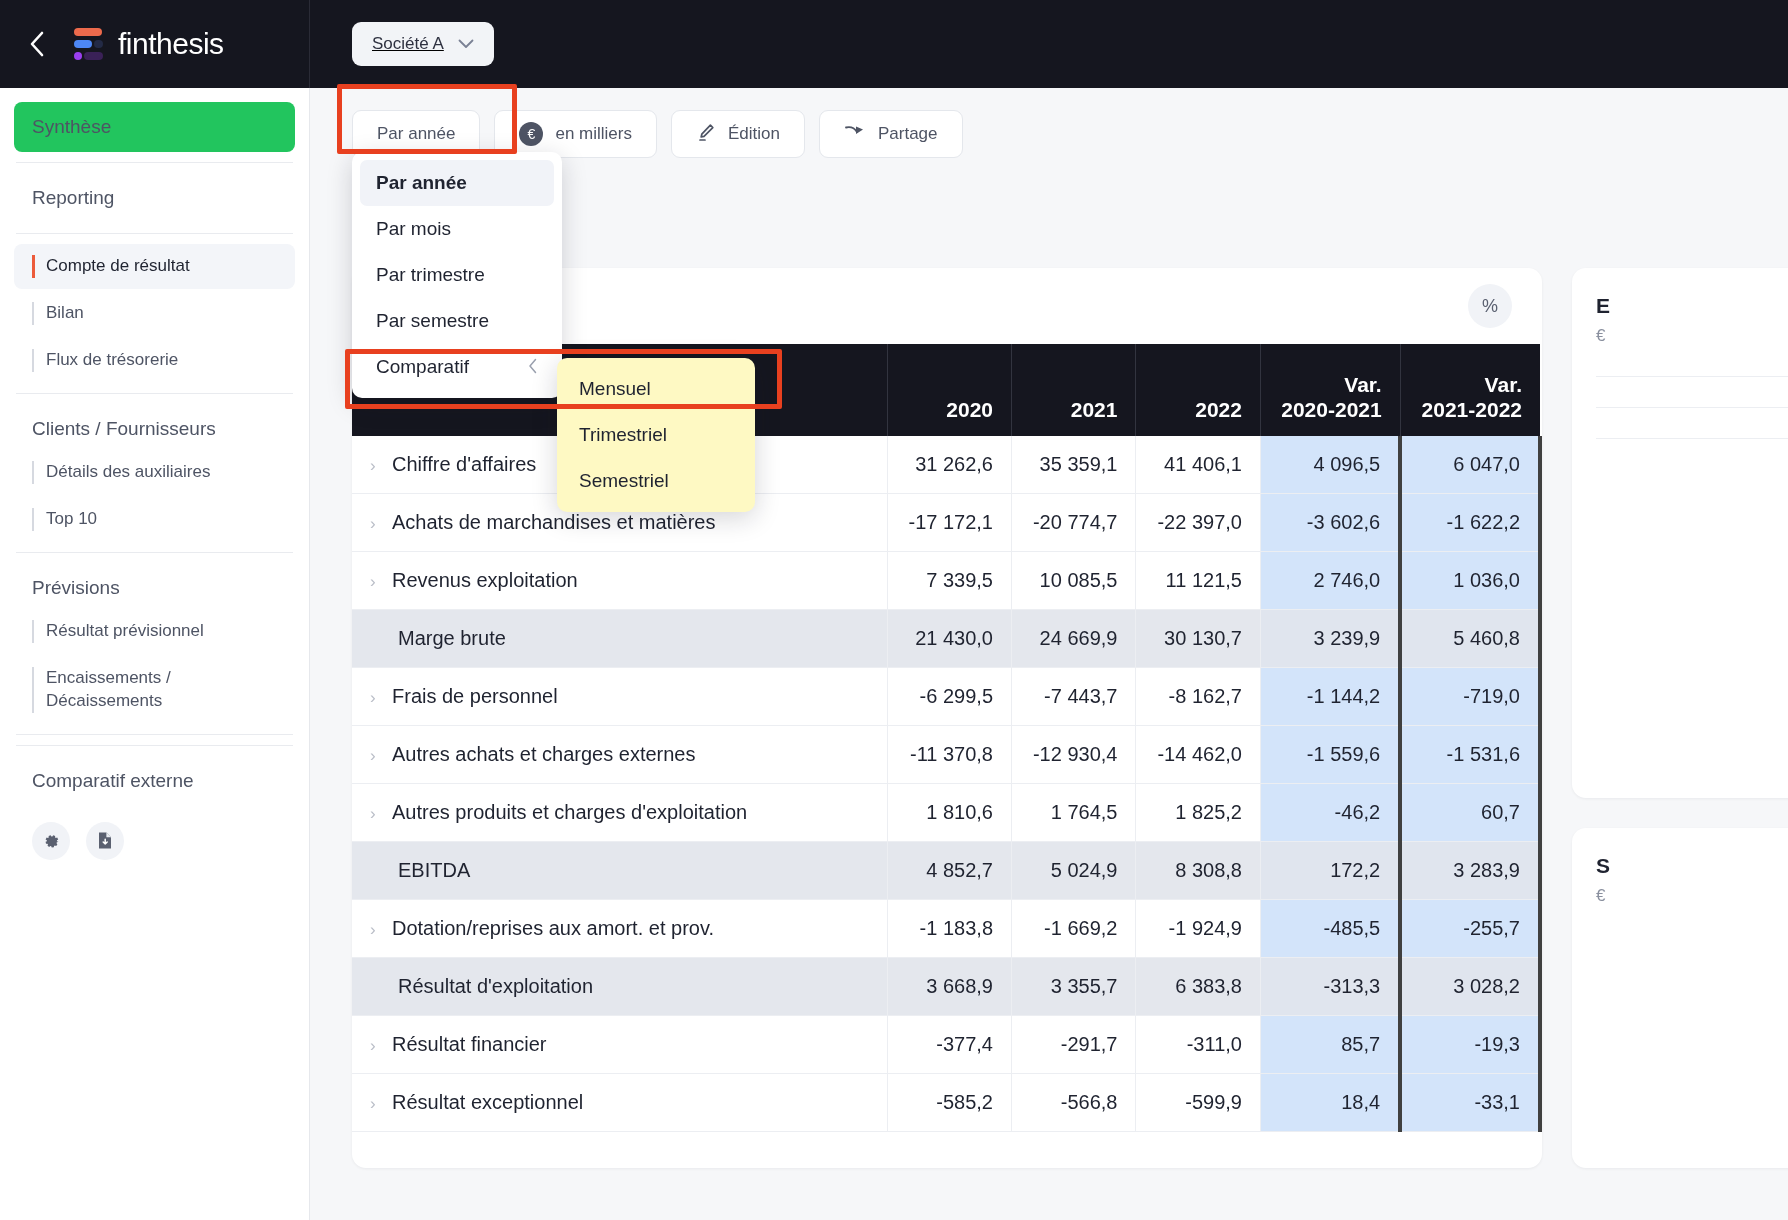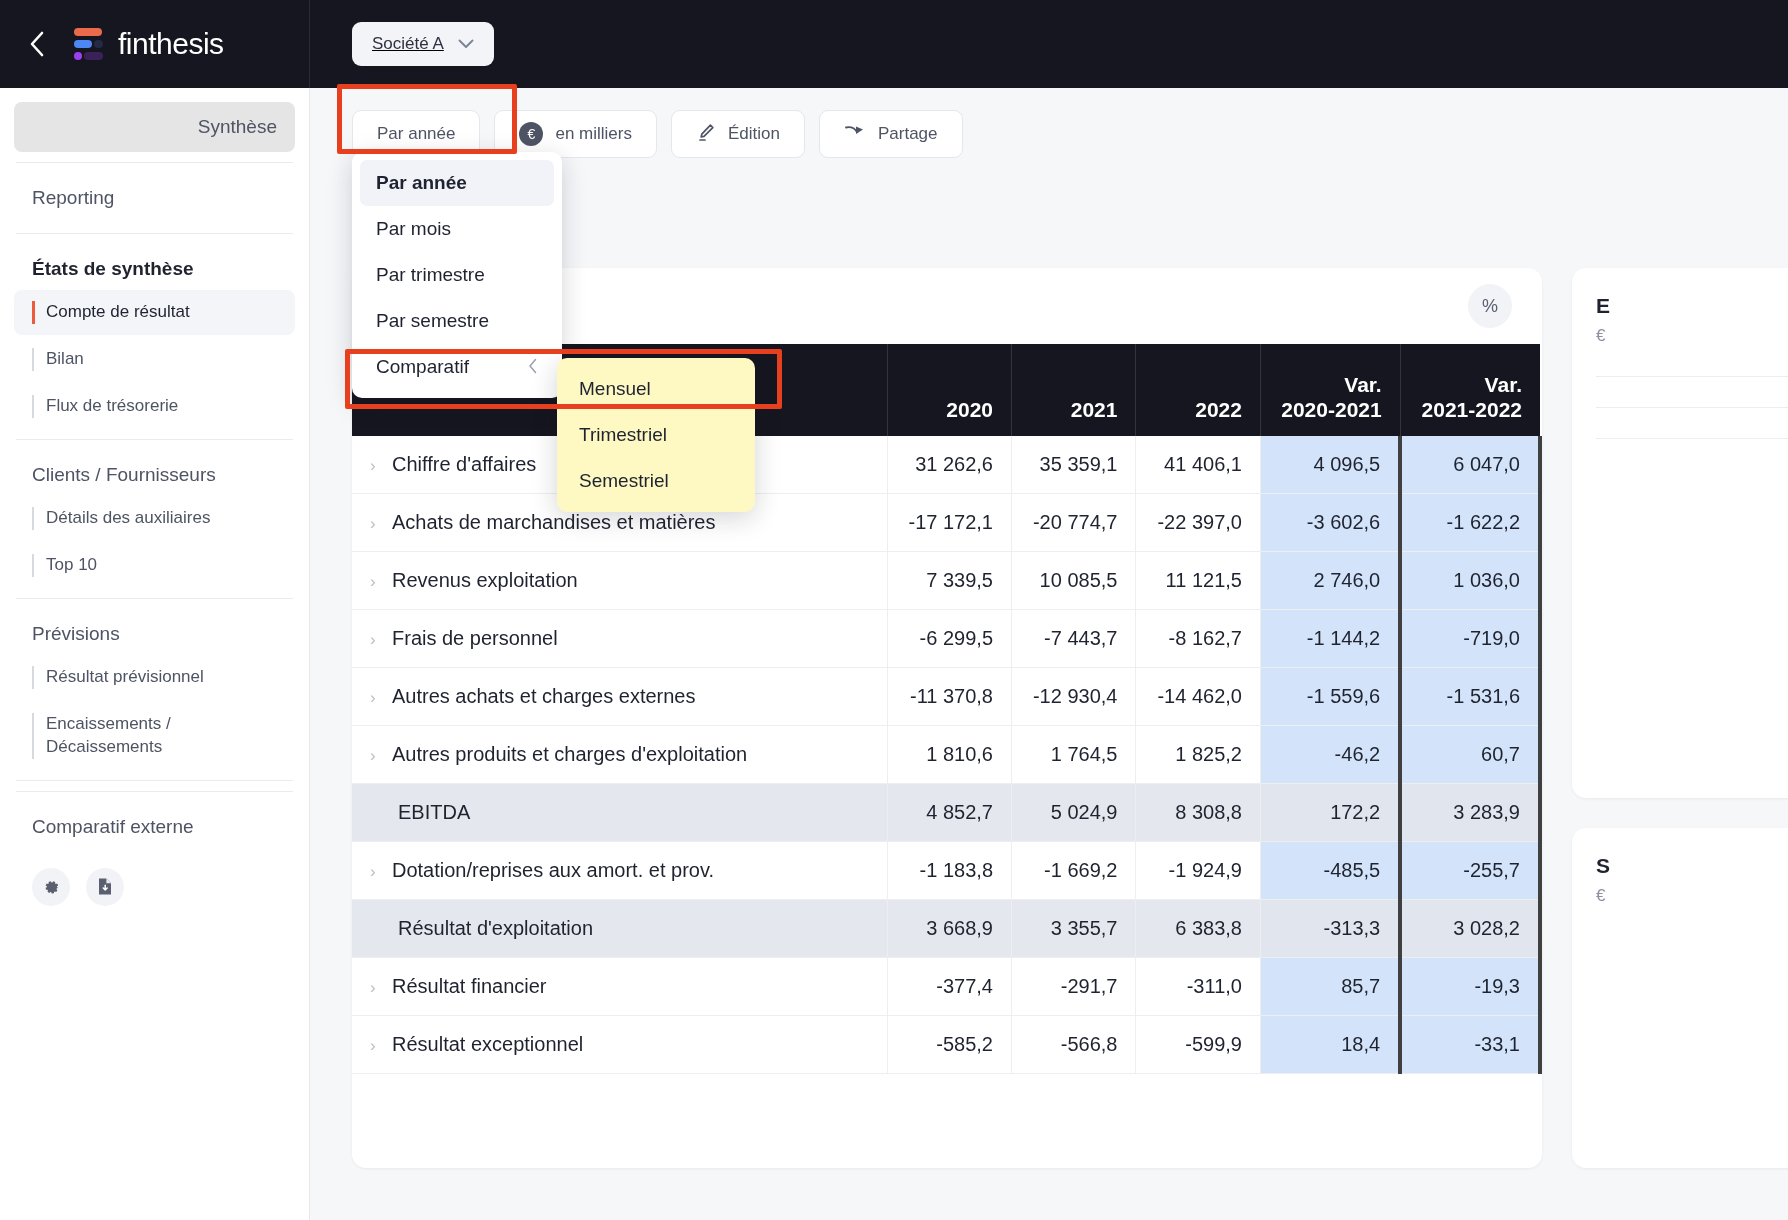--- a/index.html
+++ b/index.html
@@ -47,21 +47,21 @@
   }
   .chev-down { font-size: 13px; color: #7a8194; }
 
   
   .sidebar {
     position: absolute; top: 88px; left: 0; width: 310px; height: 1132px;
     background: #ffffff; border-right: 1px solid #e6e8ec;
     padding: 14px 14px 0 14px; overflow: hidden;
   }
   .nav-top { border-radius: 8px; padding: 14px 18px; font-size: 19px; color: #4e5464; cursor: pointer; }
-  .nav-top.active { background: #e5e5e5; text-align: right; }
+  .nav-top.active { background: #22c55e; }
   .sep { height: 1px; background: #e9ebef; margin: 10px 2px; }
   .group-title { font-size: 19px; color: #1f2330; font-weight: 700; padding: 14px 18px 8px 18px; }
   .group-title.light { font-weight: 400; color: #4e5464; }
   .sub-item {
     position: relative; font-size: 17px; color: #4e5464;
     padding: 11px 14px 11px 32px; margin: 2px 0; border-radius: 8px; cursor: pointer; line-height: 1.35;
   }
   .sub-item::before {
     content: ""; position: absolute; left: 18px; top: 11px; bottom: 11px;
     width: 2px; background: #d6d9e0;
@@ -203,21 +203,20 @@
   <div class="sidebar">
     <div class="nav-top active">
       <span>Synthèse</span>
     </div>
     <div class="sep"></div>
     <div class="nav-top">
       <span>Reporting</span>
     </div>
     <div class="sep"></div>
 
-    <div class="group-title">États de synthèse</div>
     <div class="sub-item active">
       <span>Compte de résultat</span>
     </div>
     <div class="sub-item">
       <span>Bilan</span>
     </div>
     <div class="sub-item">
       <span>Flux de trésorerie</span>
     </div>
     <div class="sep"></div>
@@ -338,20 +337,28 @@
               <td class="var">-1 622,2</td>
             </tr>
             <tr>
               <td class="lbl"><span class="caret">›</span><span>Revenus exploitation</span></td>
               <td>7 339,5</td>
               <td>10 085,5</td>
               <td>11 121,5</td>
               <td class="var">2 746,0</td>
               <td class="var">1 036,0</td>
             </tr>
+            <tr class="total">
+              <td class="lbl"><span>Marge brute</span></td>
+              <td>21 430,0</td>
+              <td>24 669,9</td>
+              <td>30 130,7</td>
+              <td class="var">3 239,9</td>
+              <td class="var">5 460,8</td>
+            </tr>
             <tr>
               <td class="lbl"><span class="caret">›</span><span>Frais de personnel</span></td>
               <td>-6 299,5</td>
               <td>-7 443,7</td>
               <td>-8 162,7</td>
               <td class="var">-1 144,2</td>
               <td class="var">-719,0</td>
             </tr>
             <tr>
               <td class="lbl"><span class="caret">›</span><span>Autres achats et charges externes</span></td>

